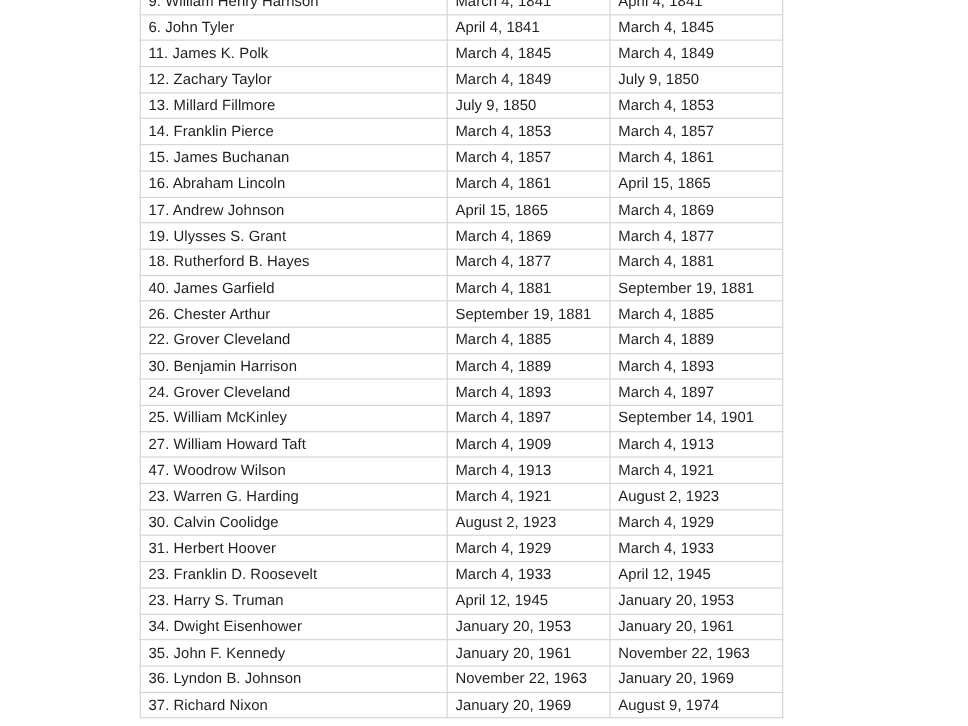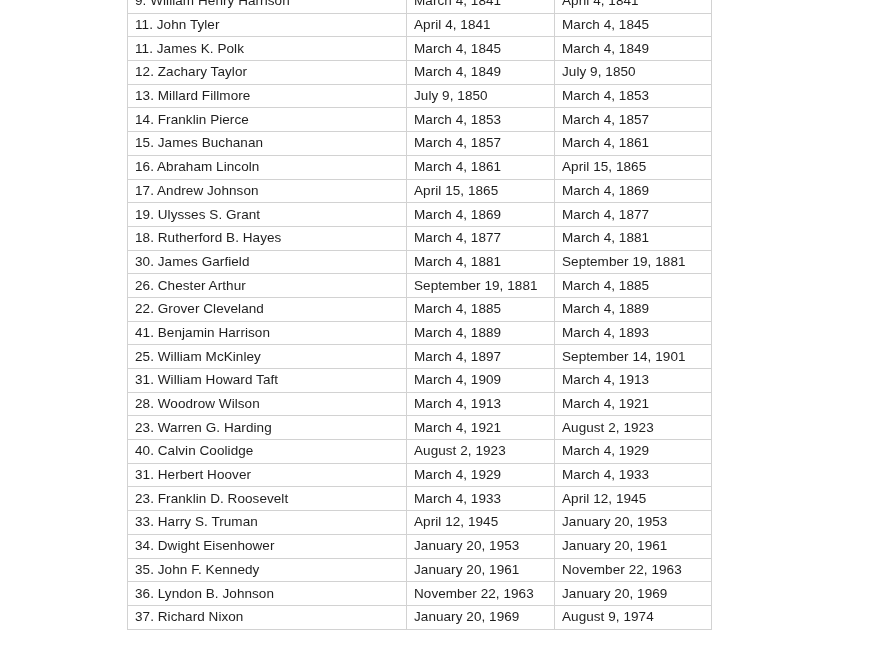--- a/index.html
+++ b/index.html
@@ -74,21 +74,21 @@
         <col class="c-start">
         <col class="c-end">
       </colgroup>
       <tbody id="table-body">
           <tr>
             <td class="cell-name">9. William Henry Harrison</td>
             <td class="cell-start">March 4, 1841</td>
             <td class="cell-end">April 4, 1841</td>
           </tr>
           <tr>
-            <td class="cell-name">11. John Tyler</td>
+            <td class="cell-name">6. John Tyler</td>
             <td class="cell-start">April 4, 1841</td>
             <td class="cell-end">March 4, 1845</td>
           </tr>
           <tr>
             <td class="cell-name">11. James K. Polk</td>
             <td class="cell-start">March 4, 1845</td>
             <td class="cell-end">March 4, 1849</td>
           </tr>
           <tr>
             <td class="cell-name">12. Zachary Taylor</td>
@@ -124,76 +124,81 @@
             <td class="cell-name">19. Ulysses S. Grant</td>
             <td class="cell-start">March 4, 1869</td>
             <td class="cell-end">March 4, 1877</td>
           </tr>
           <tr>
             <td class="cell-name">18. Rutherford B. Hayes</td>
             <td class="cell-start">March 4, 1877</td>
             <td class="cell-end">March 4, 1881</td>
           </tr>
           <tr>
-            <td class="cell-name">30. James Garfield</td>
+            <td class="cell-name">40. James Garfield</td>
             <td class="cell-start">March 4, 1881</td>
             <td class="cell-end">September 19, 1881</td>
           </tr>
           <tr>
             <td class="cell-name">26. Chester Arthur</td>
             <td class="cell-start">September 19, 1881</td>
             <td class="cell-end">March 4, 1885</td>
           </tr>
           <tr>
             <td class="cell-name">22. Grover Cleveland</td>
             <td class="cell-start">March 4, 1885</td>
             <td class="cell-end">March 4, 1889</td>
           </tr>
           <tr>
-            <td class="cell-name">41. Benjamin Harrison</td>
+            <td class="cell-name">30. Benjamin Harrison</td>
             <td class="cell-start">March 4, 1889</td>
             <td class="cell-end">March 4, 1893</td>
+          </tr>
+          <tr>
+            <td class="cell-name">24. Grover Cleveland</td>
+            <td class="cell-start">March 4, 1893</td>
+            <td class="cell-end">March 4, 1897</td>
           </tr>
           <tr>
             <td class="cell-name">25. William McKinley</td>
             <td class="cell-start">March 4, 1897</td>
             <td class="cell-end">September 14, 1901</td>
           </tr>
           <tr>
-            <td class="cell-name">31. William Howard Taft</td>
+            <td class="cell-name">27. William Howard Taft</td>
             <td class="cell-start">March 4, 1909</td>
             <td class="cell-end">March 4, 1913</td>
           </tr>
           <tr>
-            <td class="cell-name">28. Woodrow Wilson</td>
+            <td class="cell-name">47. Woodrow Wilson</td>
             <td class="cell-start">March 4, 1913</td>
             <td class="cell-end">March 4, 1921</td>
           </tr>
           <tr>
             <td class="cell-name">23. Warren G. Harding</td>
             <td class="cell-start">March 4, 1921</td>
             <td class="cell-end">August 2, 1923</td>
           </tr>
           <tr>
-            <td class="cell-name">40. Calvin Coolidge</td>
+            <td class="cell-name">30. Calvin Coolidge</td>
             <td class="cell-start">August 2, 1923</td>
             <td class="cell-end">March 4, 1929</td>
           </tr>
           <tr>
             <td class="cell-name">31. Herbert Hoover</td>
             <td class="cell-start">March 4, 1929</td>
             <td class="cell-end">March 4, 1933</td>
           </tr>
           <tr>
             <td class="cell-name">23. Franklin D. Roosevelt</td>
             <td class="cell-start">March 4, 1933</td>
             <td class="cell-end">April 12, 1945</td>
           </tr>
           <tr>
-            <td class="cell-name">33. Harry S. Truman</td>
+            <td class="cell-name">23. Harry S. Truman</td>
             <td class="cell-start">April 12, 1945</td>
             <td class="cell-end">January 20, 1953</td>
           </tr>
           <tr>
             <td class="cell-name">34. Dwight Eisenhower</td>
             <td class="cell-start">January 20, 1953</td>
             <td class="cell-end">January 20, 1961</td>
           </tr>
           <tr>
             <td class="cell-name">35. John F. Kennedy</td>

